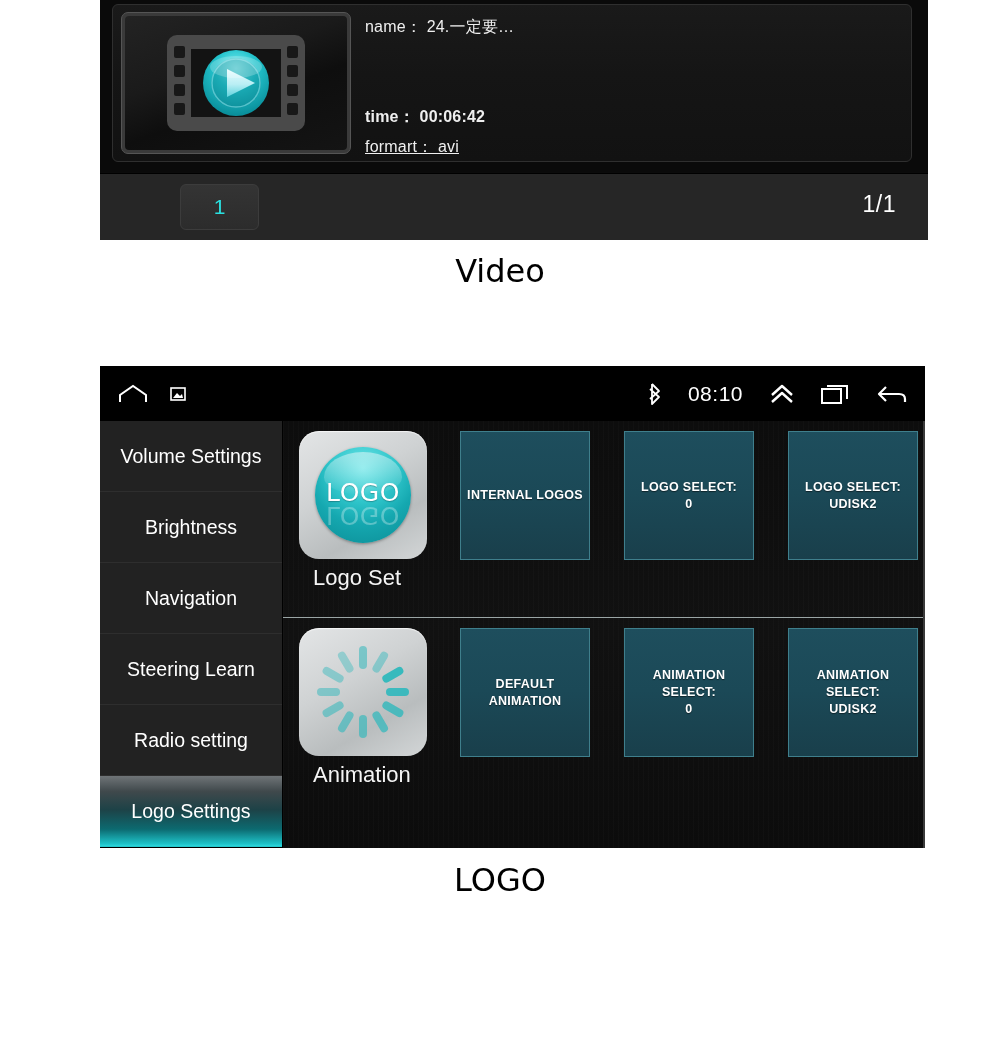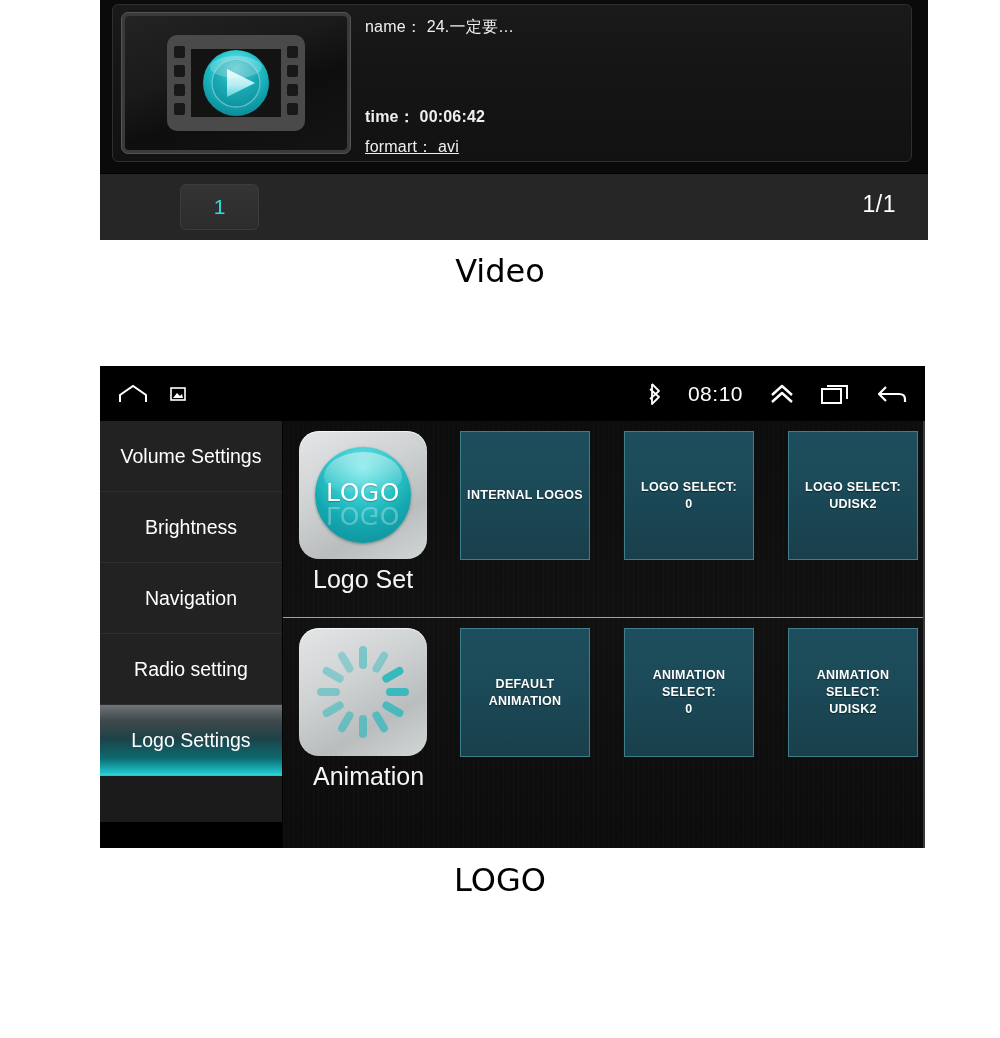--- a/index.html
+++ b/index.html
@@ -260,21 +260,21 @@
     align-items: center;
     justify-content: center;
     position: relative;
     overflow: hidden;
   }
   .app-icon-label {
     margin-top: 6px;
     text-align: left;
     padding-left: 14px;
     color: #f5f5f5;
-    font-size: 25px;
+    font-size: 22px;
     white-space: nowrap;
   }
 
   
   #logo-sphere {
     width: 96px;
     height: 96px;
     border-radius: 50%;
     background:
       radial-gradient(circle at 50% 22%, #6fe6e8 0%, #2fc5ca 38%, #15a8b0 62%, #0c8d96 100%);
@@ -487,20 +487,23 @@
     <div class="side-item">
       <span>Volume Settings</span>
     </div>
     <div class="side-item">
       <span>Brightness</span>
     </div>
     <div class="side-item">
       <span>Navigation</span>
     </div>
     <div class="side-item">
+      <span>Steering Learn</span>
+    </div>
+    <div class="side-item">
       <span>Radio setting</span>
     </div>
     <div class="side-item sel">
       <span>Logo Settings</span>
     </div>
   </div>
 
   <div id="content">
 
     <div class="content-row" id="row-logo">

